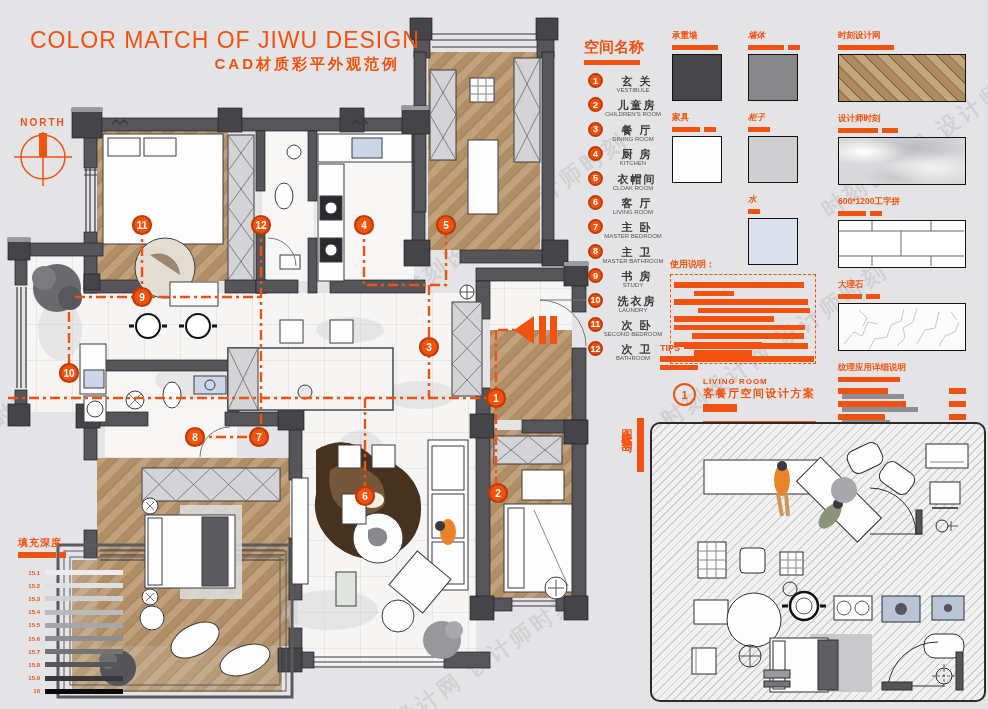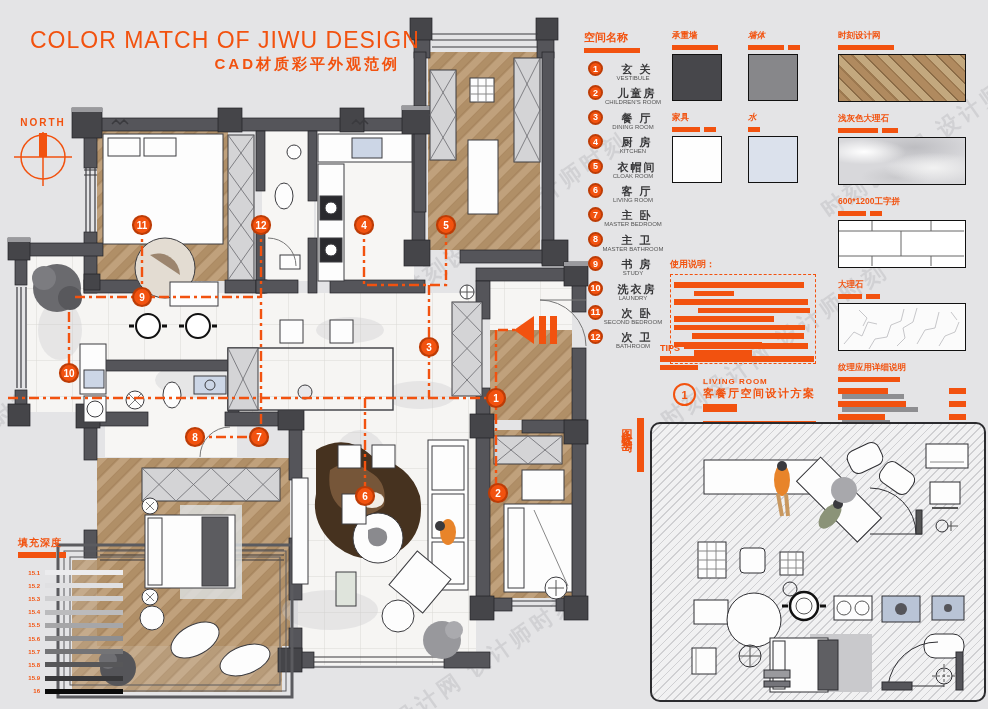--- a/index.html
+++ b/index.html
@@ -6,21 +6,21 @@
   #page{position:relative;width:988px;height:709px;background:#e4e4e6;overflow:hidden;
         font-family:"Liberation Sans",sans-serif;}
   .abs{position:absolute;}
   
   #header{left:30px;top:26px;width:370px;text-align:right;color:#f2520f;line-height:1.25;}
   #header .h1{font-size:13px;font-weight:bold;letter-spacing:1px;}
   #header .h2{font-size:23px;font-weight:normal;letter-spacing:1px;white-space:nowrap;}
   #header .h3{font-size:15px;font-weight:bold;letter-spacing:3px;}
   
   #legend{left:584px;top:30px;width:78px;color:#f2520f;}
-  #legend .lg-title{font-size:11px;font-weight:bold;}
+  #legend .lg-title{font-size:15px;font-weight:bold;margin-top:8px;}
   #legend .lg-bar{width:56px;height:5px;background:#f2520f;margin:3px 0 8px 0;}
   .lg-row{height:24.4px;position:relative;}
   .lg-num{position:absolute;left:4px;top:0;width:15px;height:15px;border-radius:50%;
           background:#f2520f;border:2px solid #bd3c06;color:#fff;font-size:9px;font-weight:bold;
           display:flex;align-items:center;justify-content:center;box-sizing:border-box;}
   .lg-zh{position:absolute;left:28px;top:1px;width:50px;text-align:center;color:#38383a;
          font-size:11px;font-weight:bold;letter-spacing:2px;white-space:nowrap;}
   .lg-en{position:absolute;left:18px;top:14px;width:62px;text-align:center;color:#555;
          font-size:6px;letter-spacing:0;white-space:nowrap;}
   
@@ -551,38 +551,45 @@
   <div id="swcol2" class="abs sw-col">
     <div class="sw-item">
       <div class="sw-label">墙体</div>
       <div class="sw-bars">
           <i style="width:36px"></i>
           <i style="width:12px"></i>
         </div>
       <div class="sw-box" style="background: rgb(135, 135, 138);"></div>
     </div>
     <div class="sw-item">
+      <div class="sw-label">柜子</div>
+      <div class="sw-bars">
+          <i style="width:22px"></i>
+        </div>
+      <div class="sw-box" style="background: rgb(207, 207, 209);"></div>
+    </div>
+    <div class="sw-item">
       <div class="sw-label">水</div>
       <div class="sw-bars">
           <i style="width:12px"></i>
         </div>
       <div class="sw-box" style="background: rgb(219, 225, 236);"></div>
     </div>
   </div>
 
   <div id="texcol" class="abs">
     <div class="sw-item">
       <div class="sw-label">时刻设计网</div>
       <div class="sw-bars">
           <i style="width:56px"></i>
         </div>
       <div class="tx-img tx-wood"></div>
     </div>
     <div class="sw-item">
-      <div class="sw-label">浅灰色大理石</div>
+      <div class="sw-label">设计师时刻</div>
       <div class="sw-bars">
           <i style="width:40px"></i>
           <i style="width:16px"></i>
         </div>
       <div class="tx-img tx-marble"></div>
     </div>
     <div class="sw-item">
       <div class="sw-label">600*1200工字拼</div>
       <div class="sw-bars">
           <i style="width:28px"></i>

